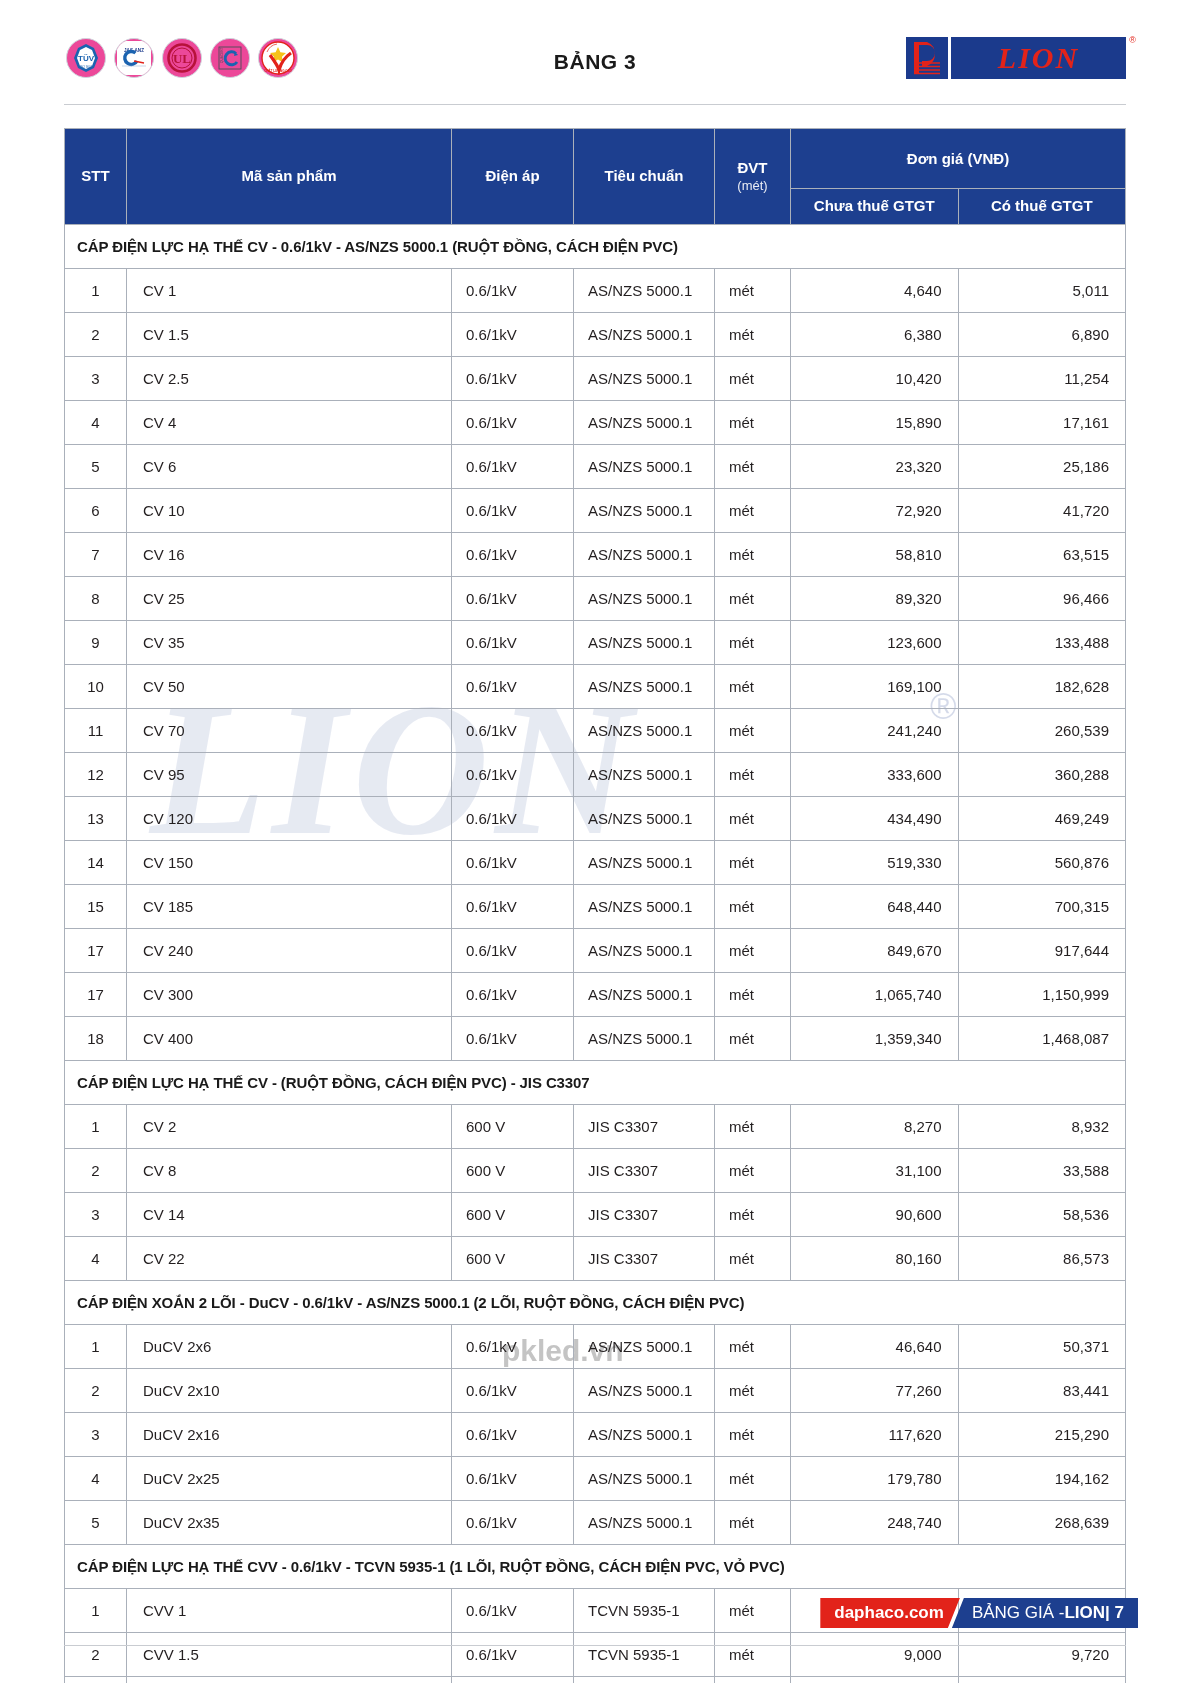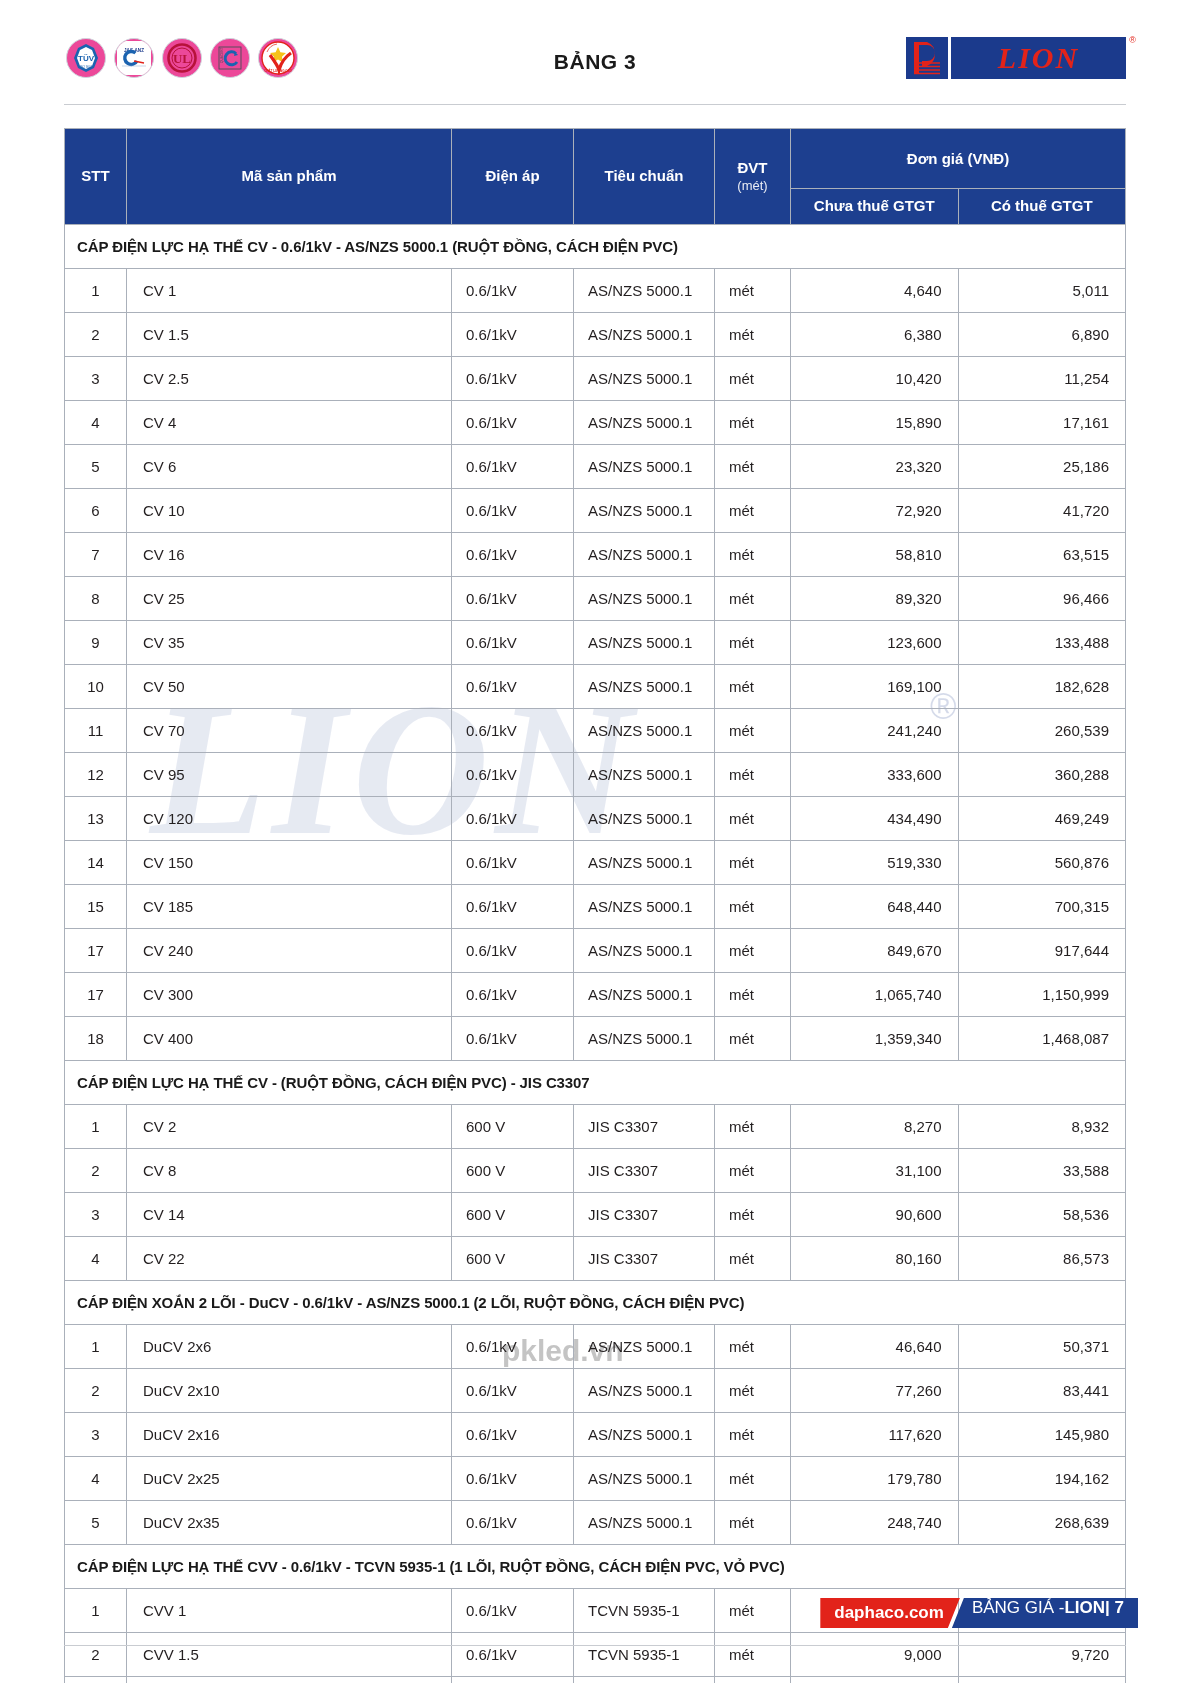--- a/index.html
+++ b/index.html
@@ -142,21 +142,21 @@
   .f-site{
     background:#e2231a; color:#ffffff;
     font-size:17px; font-weight:bold;
     display:flex; align-items:center;
     padding:0 16px 0 14px;
     clip-path:polygon(0 0, 100% 0, calc(100% - 12px) 100%, 0 100%);
   }
   .f-label{
     background:#1d3f8f; color:#ffffff;
     font-size:17px;
-    display:flex; align-items:flex-start;
+    display:flex; align-items:center;
     padding:0 14px 0 20px;
     margin-left:-8px;
     clip-path:polygon(12px 0, 100% 0, 100% 100%, 0 100%);
     white-space:nowrap;
   }
   .f-label b{ font-weight:bold; }
   .footer-rule{
     position:absolute; left:64px; top:53px; width:1062px; height:1px;
     background:#c9ccd1;
   }
@@ -479,21 +479,21 @@
         <td class="c-price">77,260</td>
         <td class="c-price">83,441</td>
       </tr>
       <tr>
         <td class="c-stt">3</td>
         <td class="c-ma">DuCV 2x16</td>
         <td class="c-dien">0.6/1kV</td>
         <td class="c-tieu">AS/NZS 5000.1</td>
         <td class="c-dvt">mét</td>
         <td class="c-price">117,620</td>
-        <td class="c-price">145,980</td>
+        <td class="c-price">215,290</td>
       </tr>
       <tr>
         <td class="c-stt">4</td>
         <td class="c-ma">DuCV 2x25</td>
         <td class="c-dien">0.6/1kV</td>
         <td class="c-tieu">AS/NZS 5000.1</td>
         <td class="c-dvt">mét</td>
         <td class="c-price">179,780</td>
         <td class="c-price">194,162</td>
       </tr>

